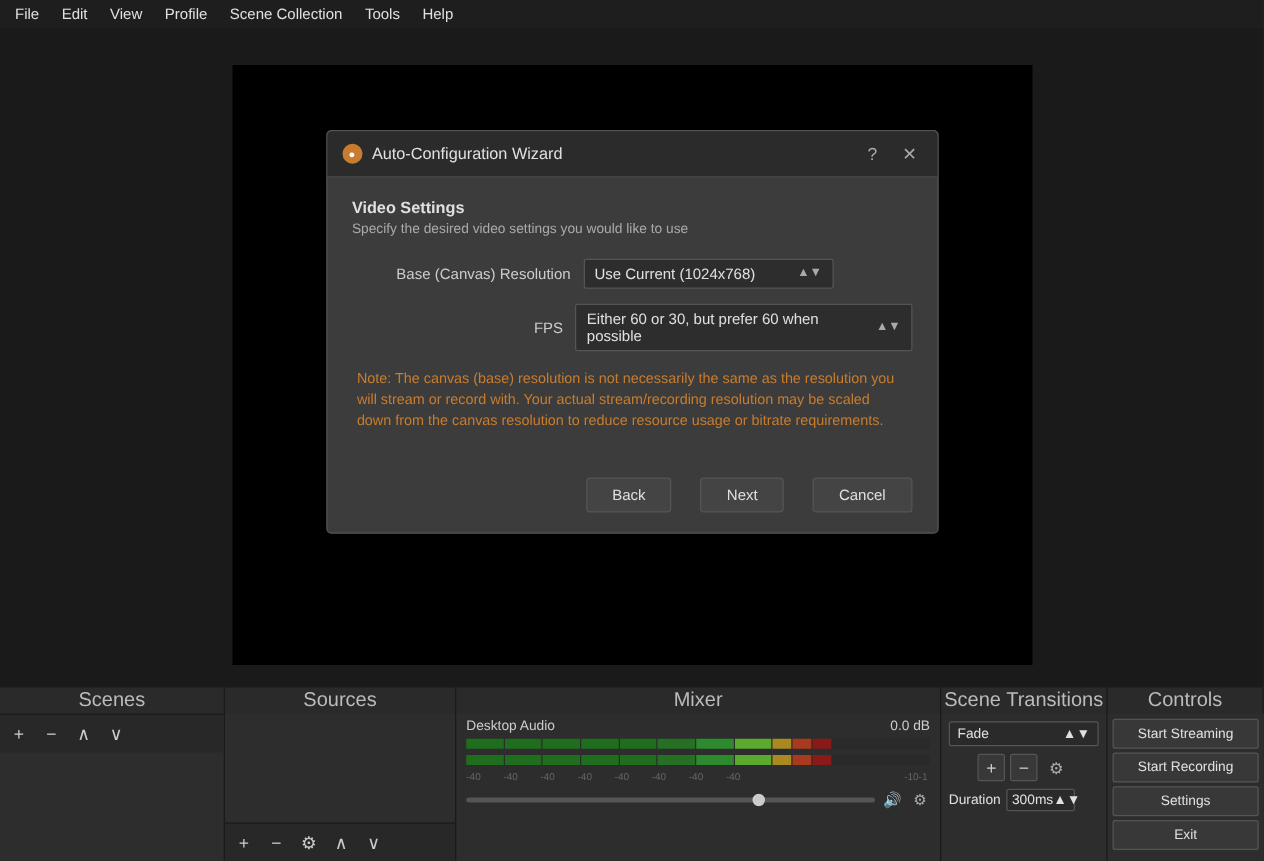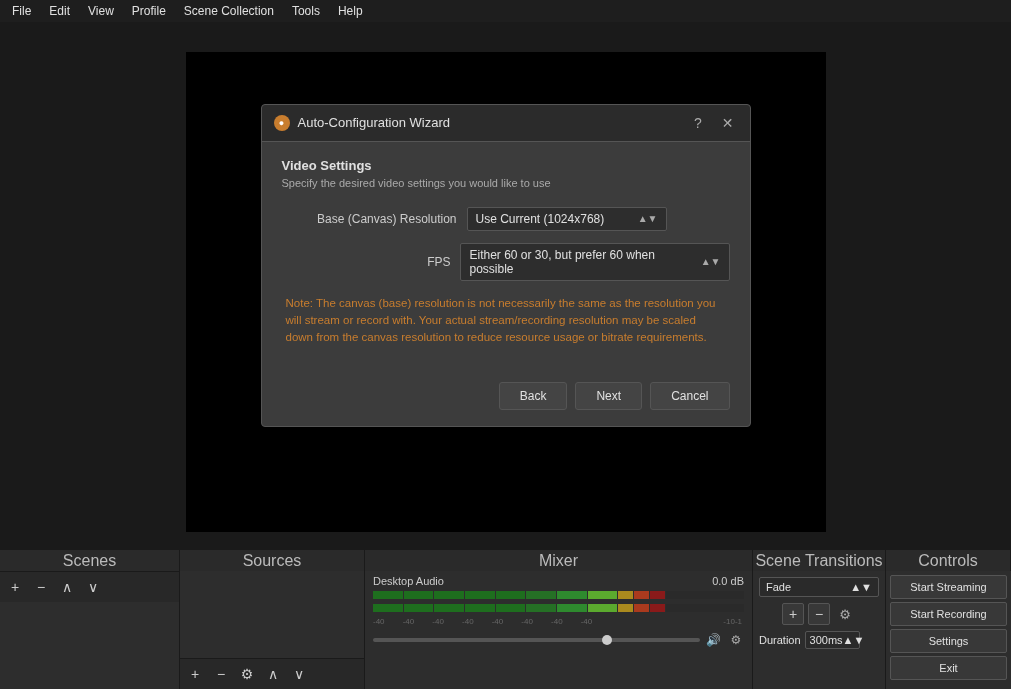--- a/index.html
+++ b/index.html
@@ -189,21 +189,21 @@
       padding: 0 4px;
       font-size: 11.5px;
       color: #c87d2e;
       line-height: 1.5;
     }
 
     .dialog-footer {
       padding: 12px 20px 16px;
       display: flex;
       justify-content: flex-end;
-      gap: 8px;
+      gap: 23px;
     }
 
     .btn {
       padding: 6px 20px;
       border: 1px solid #555;
       border-radius: 3px;
       cursor: pointer;
       font-size: 12px;
       background: #444;
       color: #e0e0e0;

